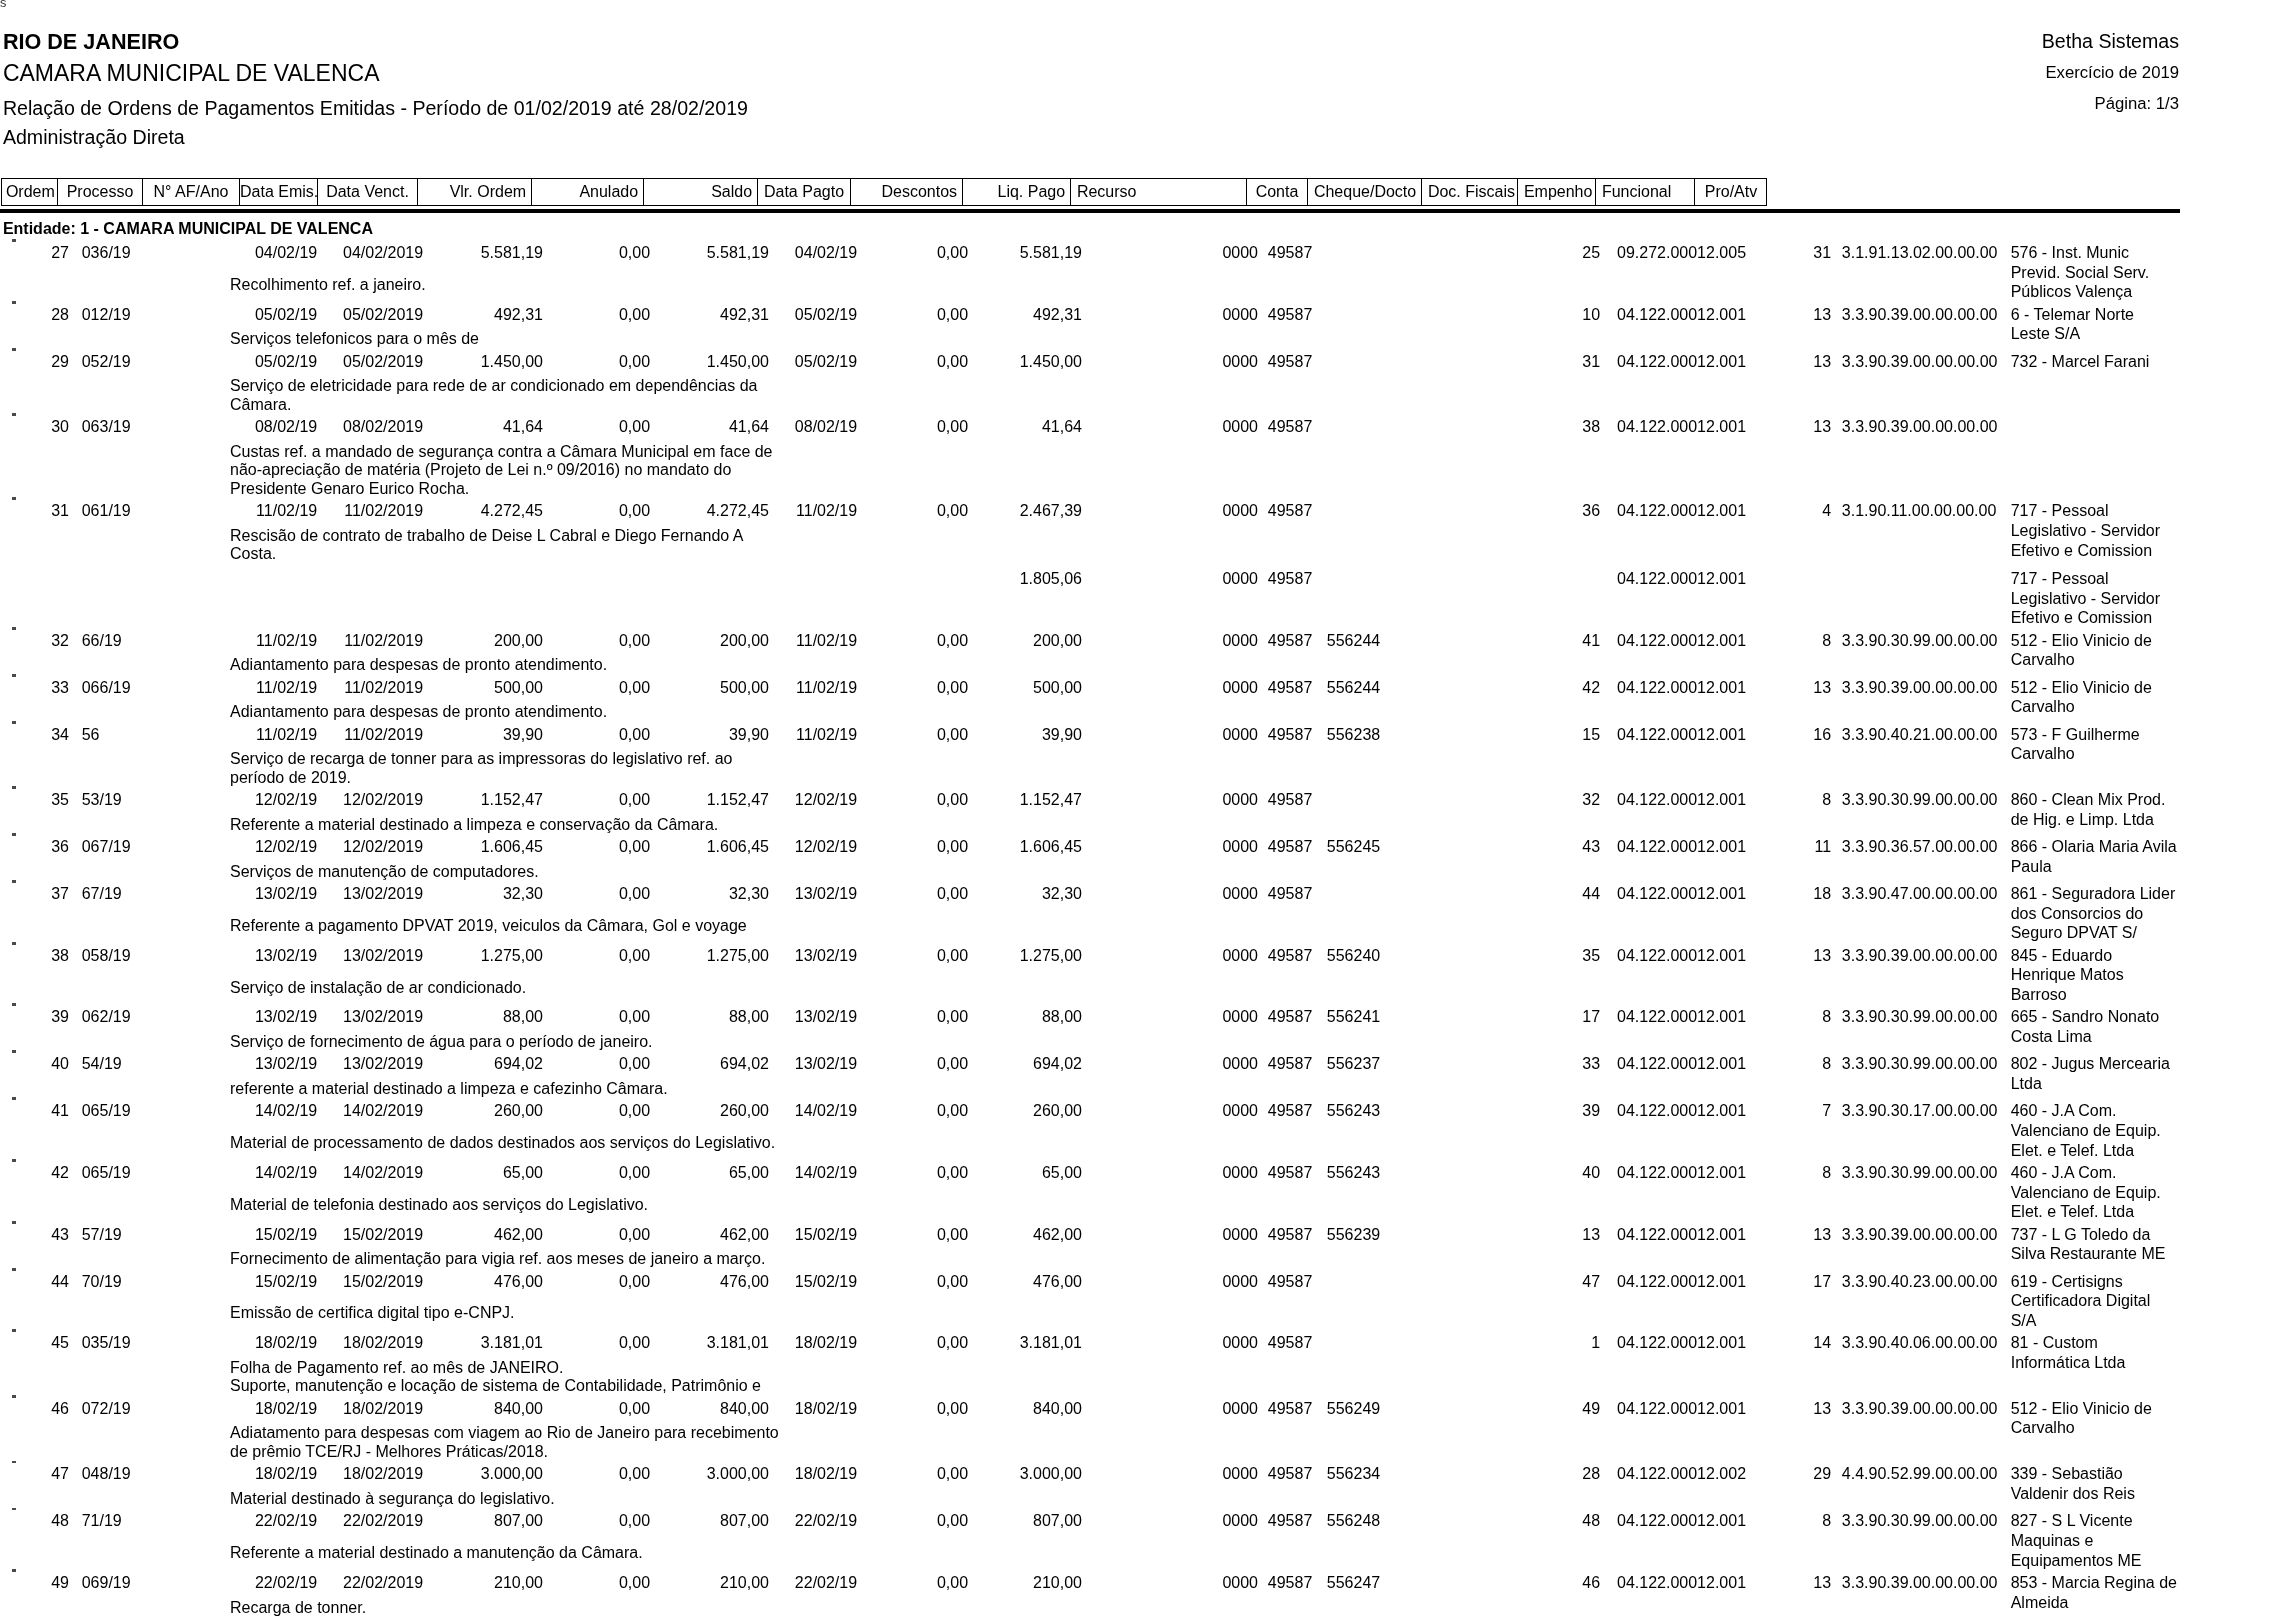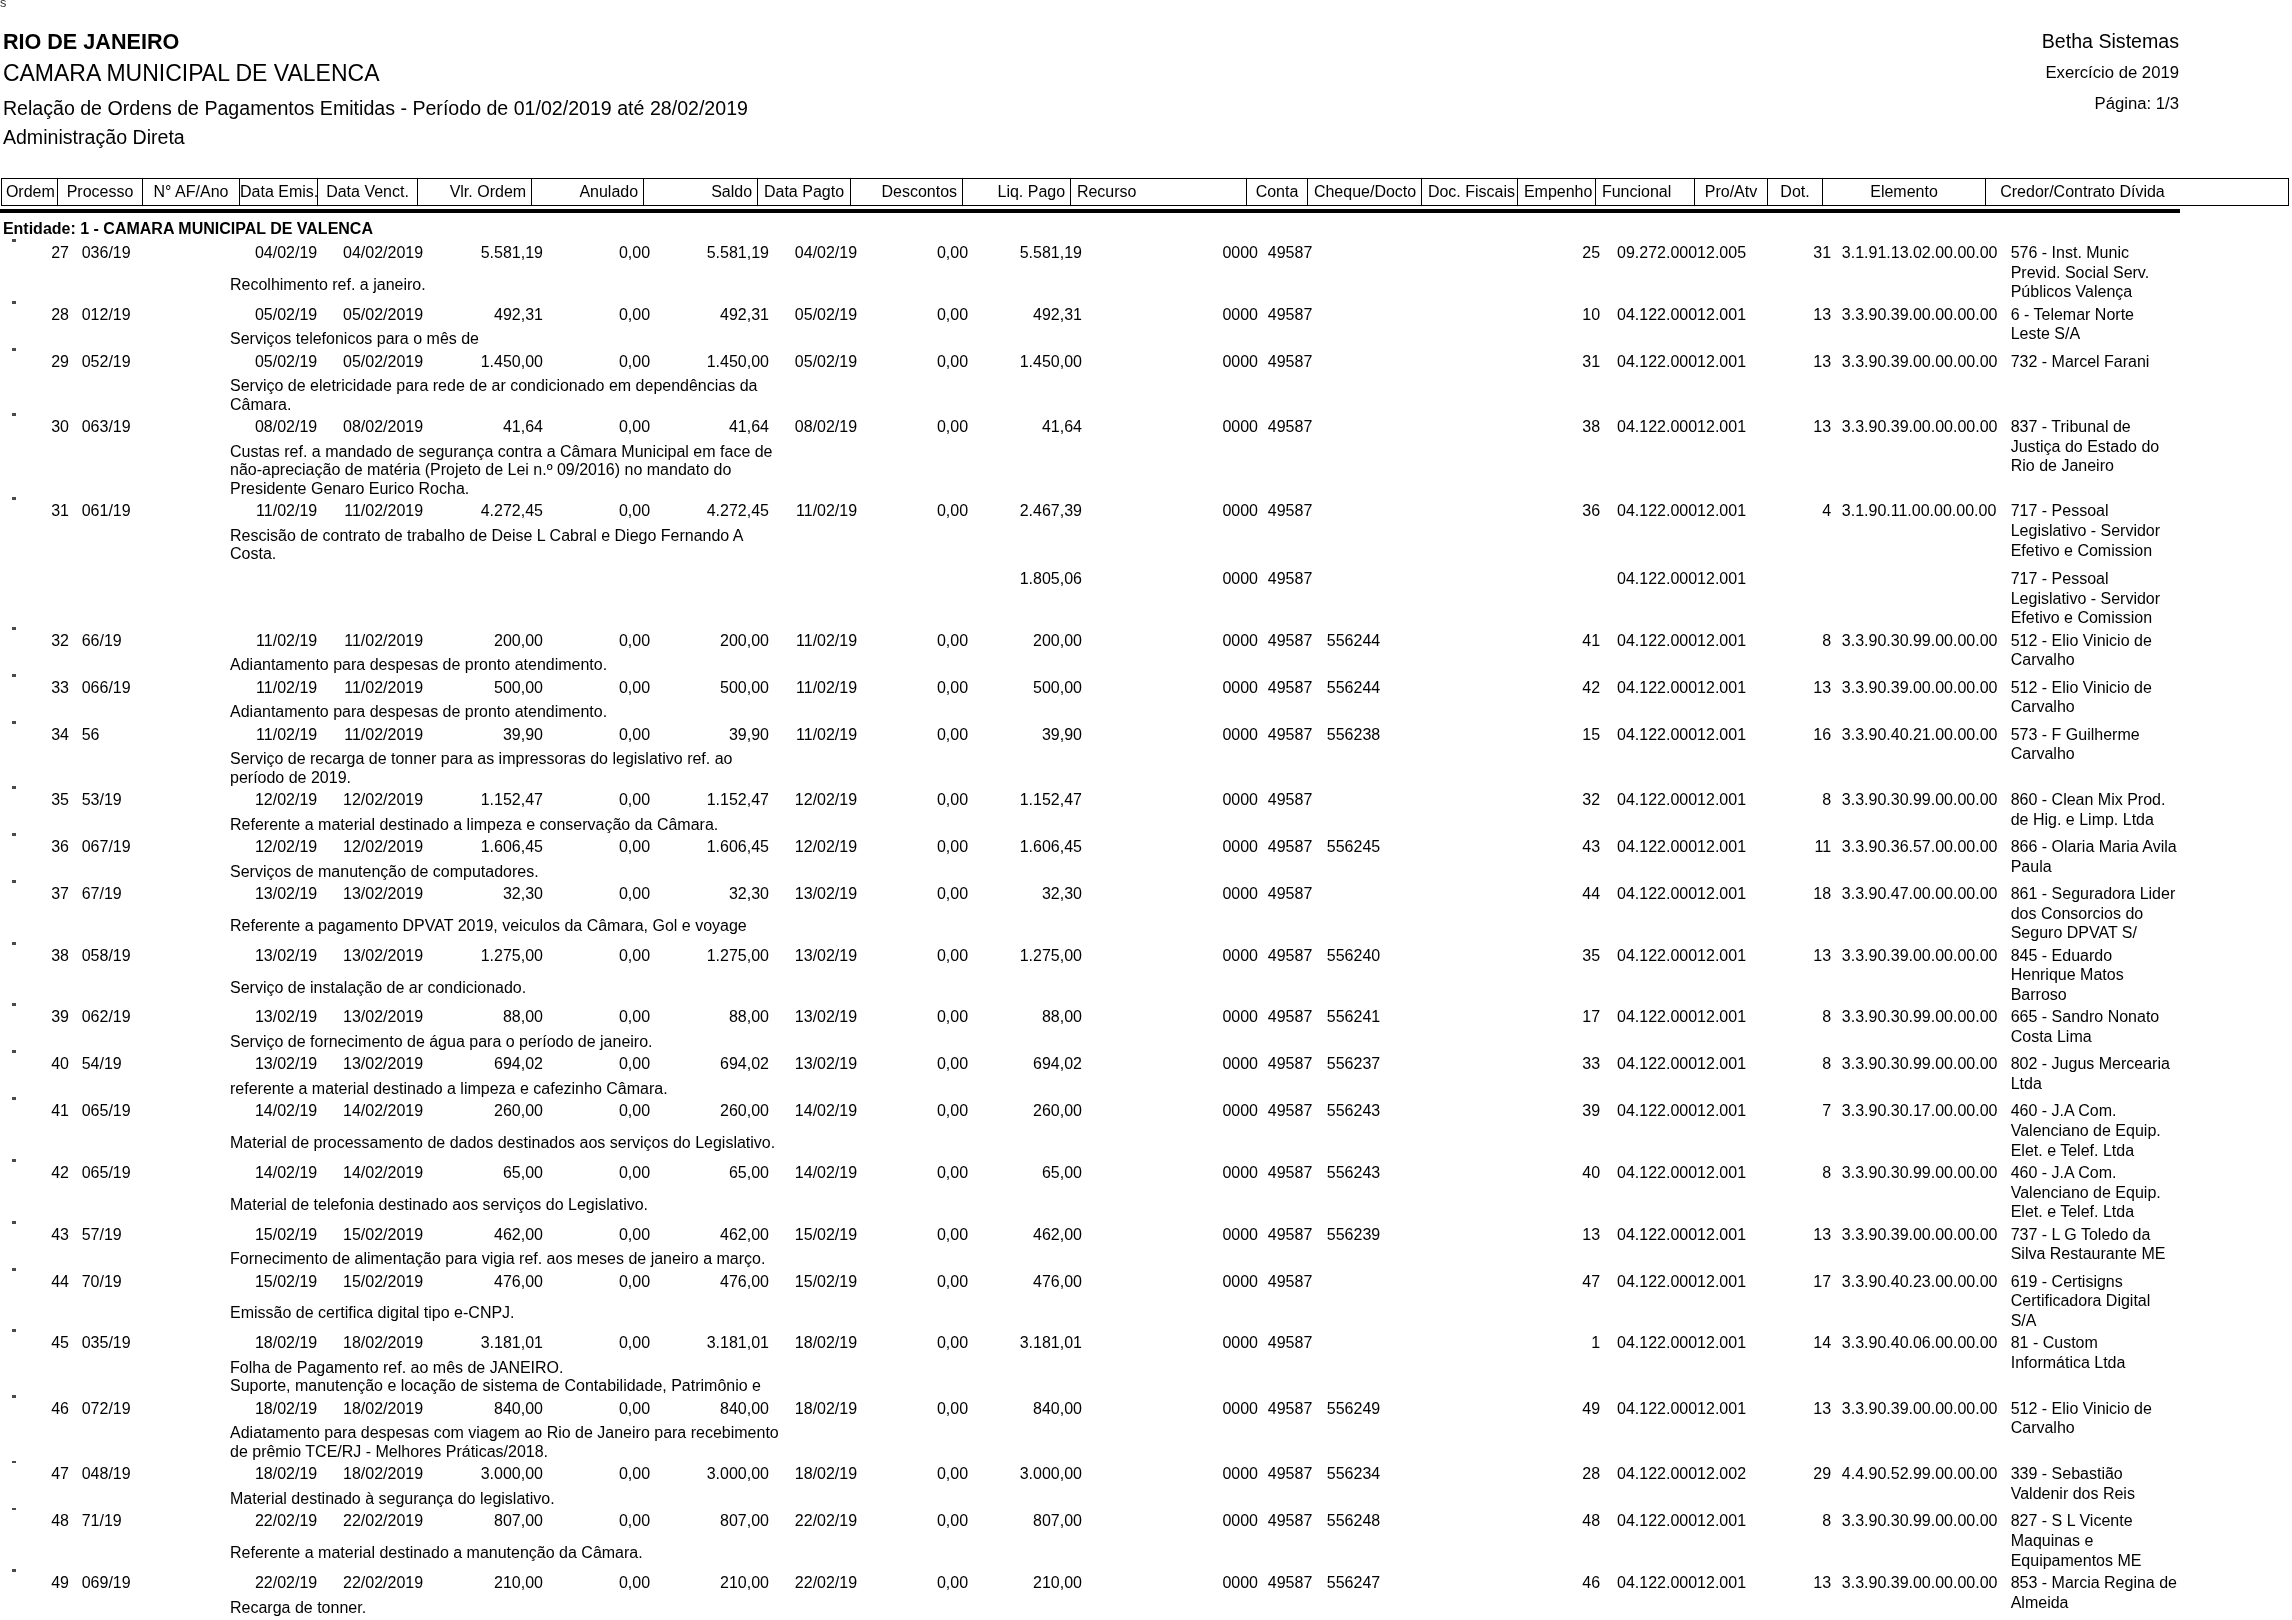--- a/index.html
+++ b/index.html
@@ -18,21 +18,21 @@
   .org-name{font-size:23px;font-weight:normal;line-height:25.5px;margin-bottom:10px;}
   .report-title{font-size:19.6px;line-height:23.5px;margin-bottom:5.9px;}
   .admin-type{font-size:19.6px;line-height:23.5px;}
   .hdr-right{position:absolute;right:114px;top:30px;text-align:right;}
   .system-name{font-size:19.6px;line-height:23.5px;margin-bottom:9.8px;}
   .exercise{font-size:16.7px;line-height:19.6px;margin-bottom:10.8px;}
   .page-info{font-size:16.7px;line-height:19.6px;}
 
   
   .thead{
-    position:absolute;left:1px;top:178px;width:2288px;height:28px;
+    position:absolute;left:1px;top:178px;width:1766px;height:28px;
     display:grid;box-sizing:border-box;border:1px solid #000;overflow:hidden;
     grid-template-columns:56px 85px 97px 78px 100px 114px 112px 114px 93px 112px 108px 176px 61px 114px 96px 78px 99px 73px 55px 163px 193px;
     font-size:16px;
   }
   .hc{border-right:1px solid #000;line-height:25.5px;white-space:nowrap;overflow:hidden;text-align:center;}
   .hc:last-child{border-right:none;}
   .h1{text-align:left;padding-left:3.9px;}
   .h6,.h7,.h8,.h10,.h11{text-align:right;padding-right:4.9px;}
   .h12,.h14,.h15,.h16,.h17{text-align:left;padding-left:5.9px;}
   .thick-rule{position:absolute;left:0;top:209px;width:2180px;height:3.9px;background:#000;}
@@ -215,25 +215,20 @@
           <div class="cell f9">08/02/19</div>
           <div class="cell f10">0,00</div>
           <div class="cell f11">41,64</div>
           <div class="cell f12">0000</div>
           <div class="cell f13">49587</div>
           <div class="cell f16">38</div>
           <div class="cell f17">04.122.0001</div>
           <div class="cell f18">2.001</div>
           <div class="cell f19">13</div>
           <div class="cell f20">3.3.90.39.00.00.00.00</div>
-          <div class="credor">
-            <div>837 - Tribunal de</div>
-            <div>Justiça do Estado do</div>
-            <div>Rio de Janeiro</div>
-          </div>
           <div class="desc">
             <div>Custas ref. a mandado de segurança contra a Câmara Municipal em face de</div>
             <div>não-apreciação de matéria (Projeto de Lei n.º 09/2016) no mandato do</div>
             <div>Presidente Genaro Eurico Rocha.</div>
           </div>
         </div>
       </div>
       <div class="entry">
         <div class="egrid">
           <div class="cell f1">31</div>

